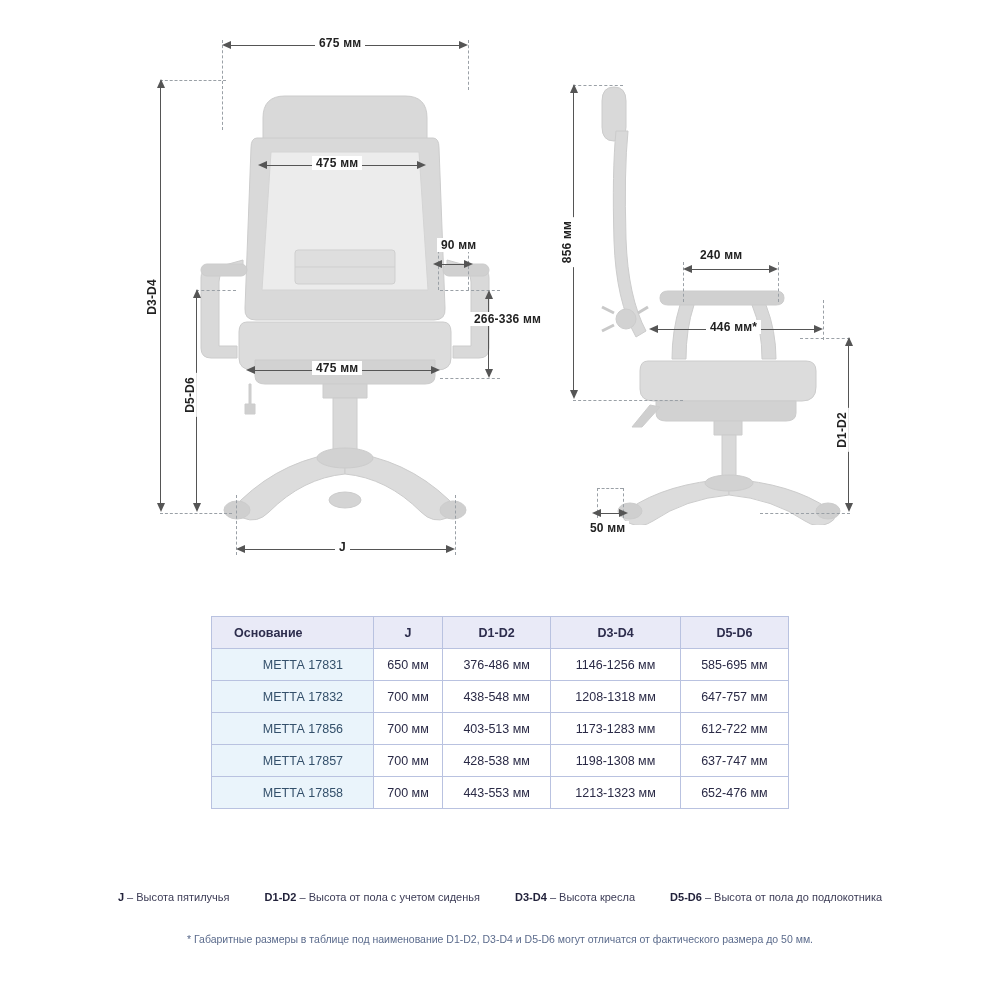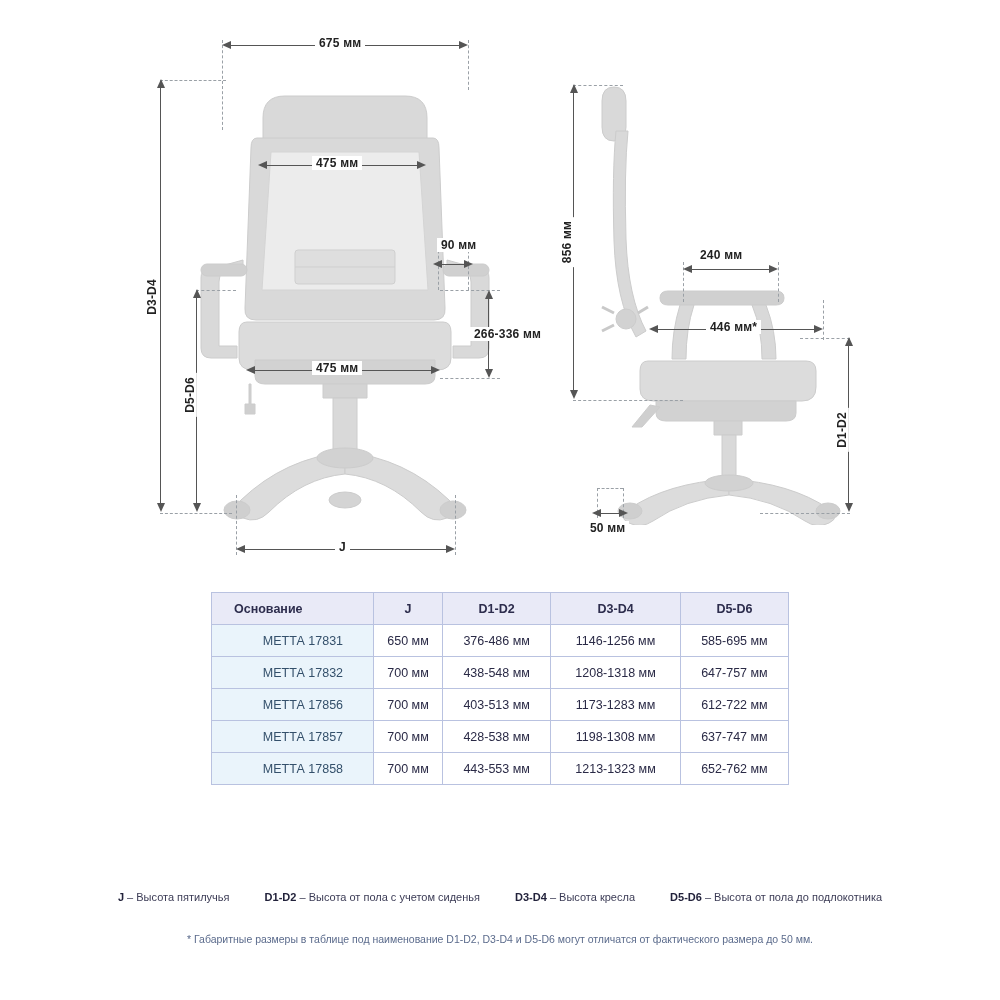--- a/index.html
+++ b/index.html
@@ -40,21 +40,21 @@
   }
   .dim-label.vert {
     transform-origin:center center;
   }
 
   .chair-svg { position:absolute; }
 
   
   .table-wrap {
     position:absolute;
-    left:211px; top:592px;
+    left:211px; top:616px;
     width:578px;
   }
   table.specs {
     border-collapse:collapse;
     width:578px;
     font-size:12.5px;
   }
   table.specs th, table.specs td {
     border:1px solid #b9c2e0;
     height:32px;
@@ -183,21 +183,21 @@
   <div class="dim-line h" style="left:438px; top:264px; width:30px;"></div>
   <div class="arrow left" style="left:433px; top:260px;"></div>
   <div class="arrow right" style="left:464px; top:260px;"></div>
   <div class="dim-label" style="left:437px; top:238px;">90 мм</div>
 
   <div class="ext-line h" style="left:440px; top:290px; width:60px;"></div>
   <div class="ext-line h" style="left:440px; top:378px; width:60px;"></div>
   <div class="dim-line v" style="left:488px; top:292px; width:1px; height:84px;"></div>
   <div class="arrow up" style="left:485px; top:290px;"></div>
   <div class="arrow down" style="left:485px; top:369px;"></div>
-  <div class="dim-label" style="left:470px; top:327px;">266-336 мм</div>
+  <div class="dim-label" style="left:470px; top:312px;">266-336 мм</div>
 
   <div class="dim-line h" style="left:250px; top:370px; width:186px;"></div>
   <div class="arrow left" style="left:246px; top:366px;"></div>
   <div class="arrow right" style="left:431px; top:366px;"></div>
   <div class="dim-label" style="left:312px; top:361px;">475 мм</div>
 
   <div class="ext-line h" style="left:160px; top:80px; width:66px;"></div>
   <div class="ext-line h" style="left:160px; top:513px; width:72px;"></div>
   <div class="dim-line v" style="left:160px; top:82px; height:428px;"></div>
   <div class="arrow up" style="left:157px; top:79px;"></div>
@@ -290,21 +290,21 @@
           <td>700 мм</td>
           <td>428-538 мм</td>
           <td>1198-1308 мм</td>
           <td>637-747 мм</td>
         </tr>
         <tr>
           <td>МЕТТА 17858</td>
           <td>700 мм</td>
           <td>443-553 мм</td>
           <td>1213-1323 мм</td>
-          <td>652-762 мм</td>
+          <td>652-476 мм</td>
         </tr>
       </tbody>
     </table>
   </div>
 
   <div class="legend">
     <span class="item"><b>J</b><span> – Высота пятилучья</span></span>
     <span class="item"><b>D1-D2</b><span> – Высота от пола с учетом сиденья</span></span>
     <span class="item"><b>D3-D4</b><span> – Высота кресла</span></span>
     <span class="item"><b>D5-D6</b><span> – Высота от пола до подлокотника</span></span>

